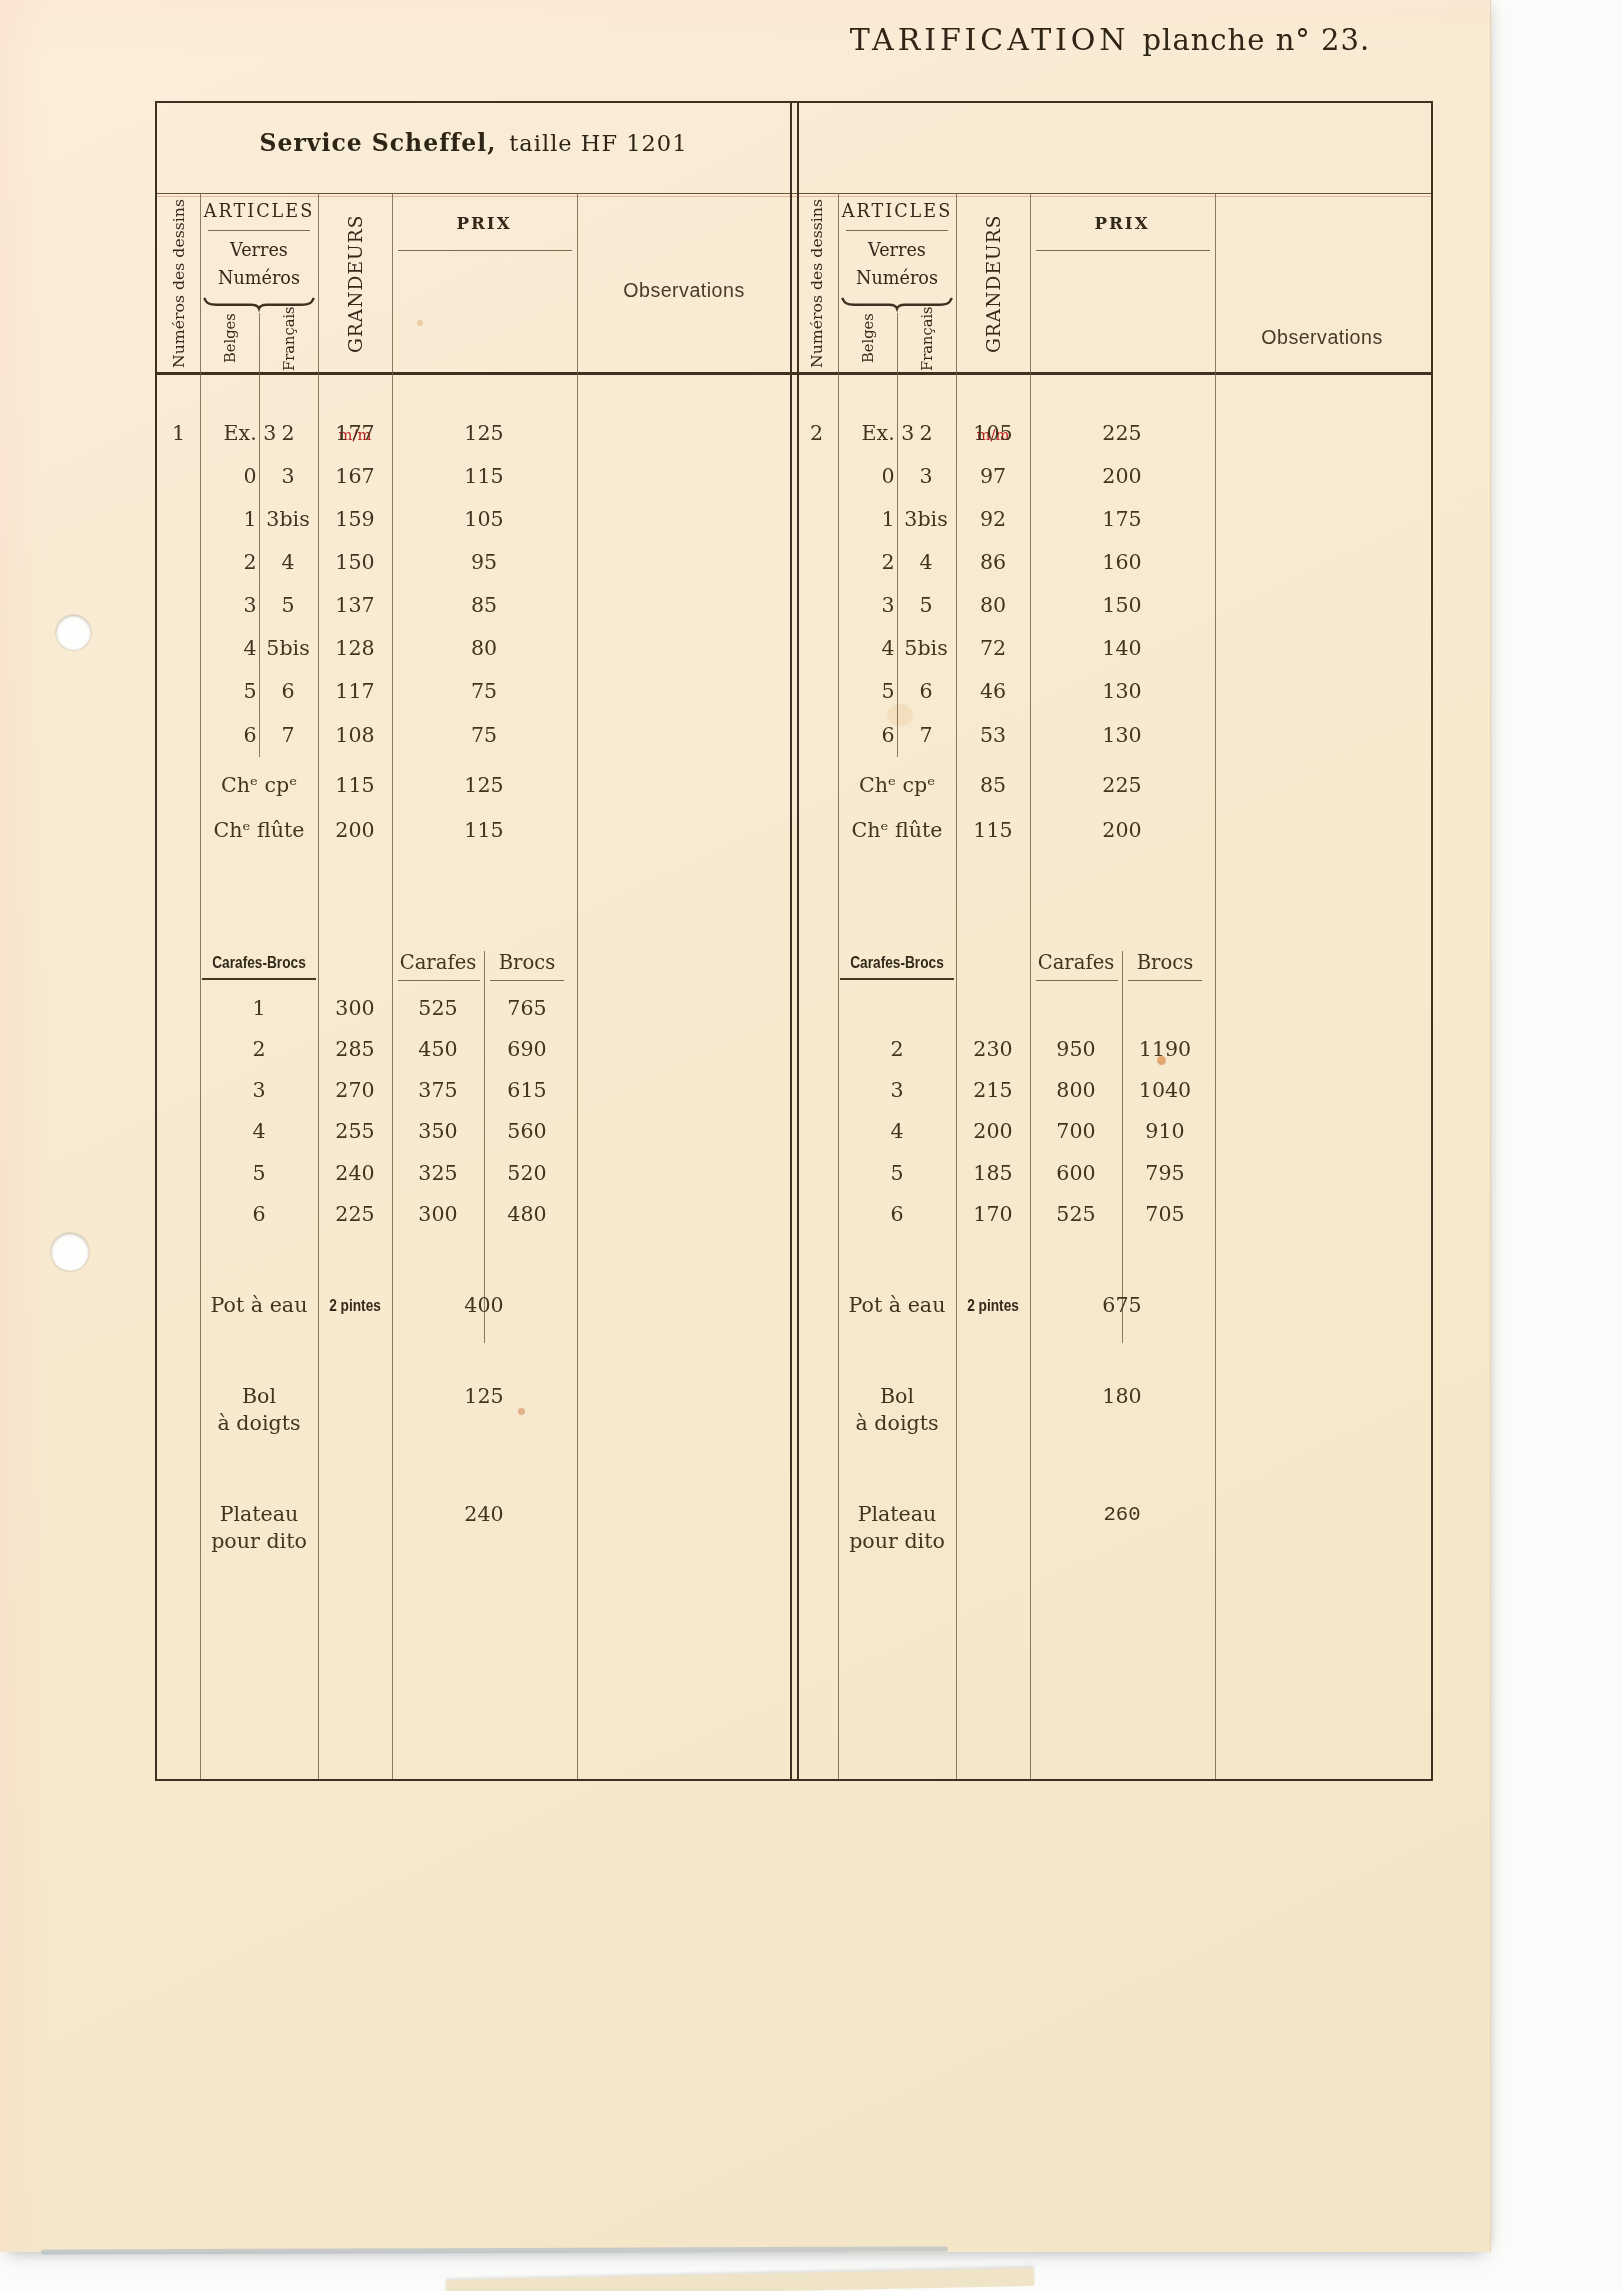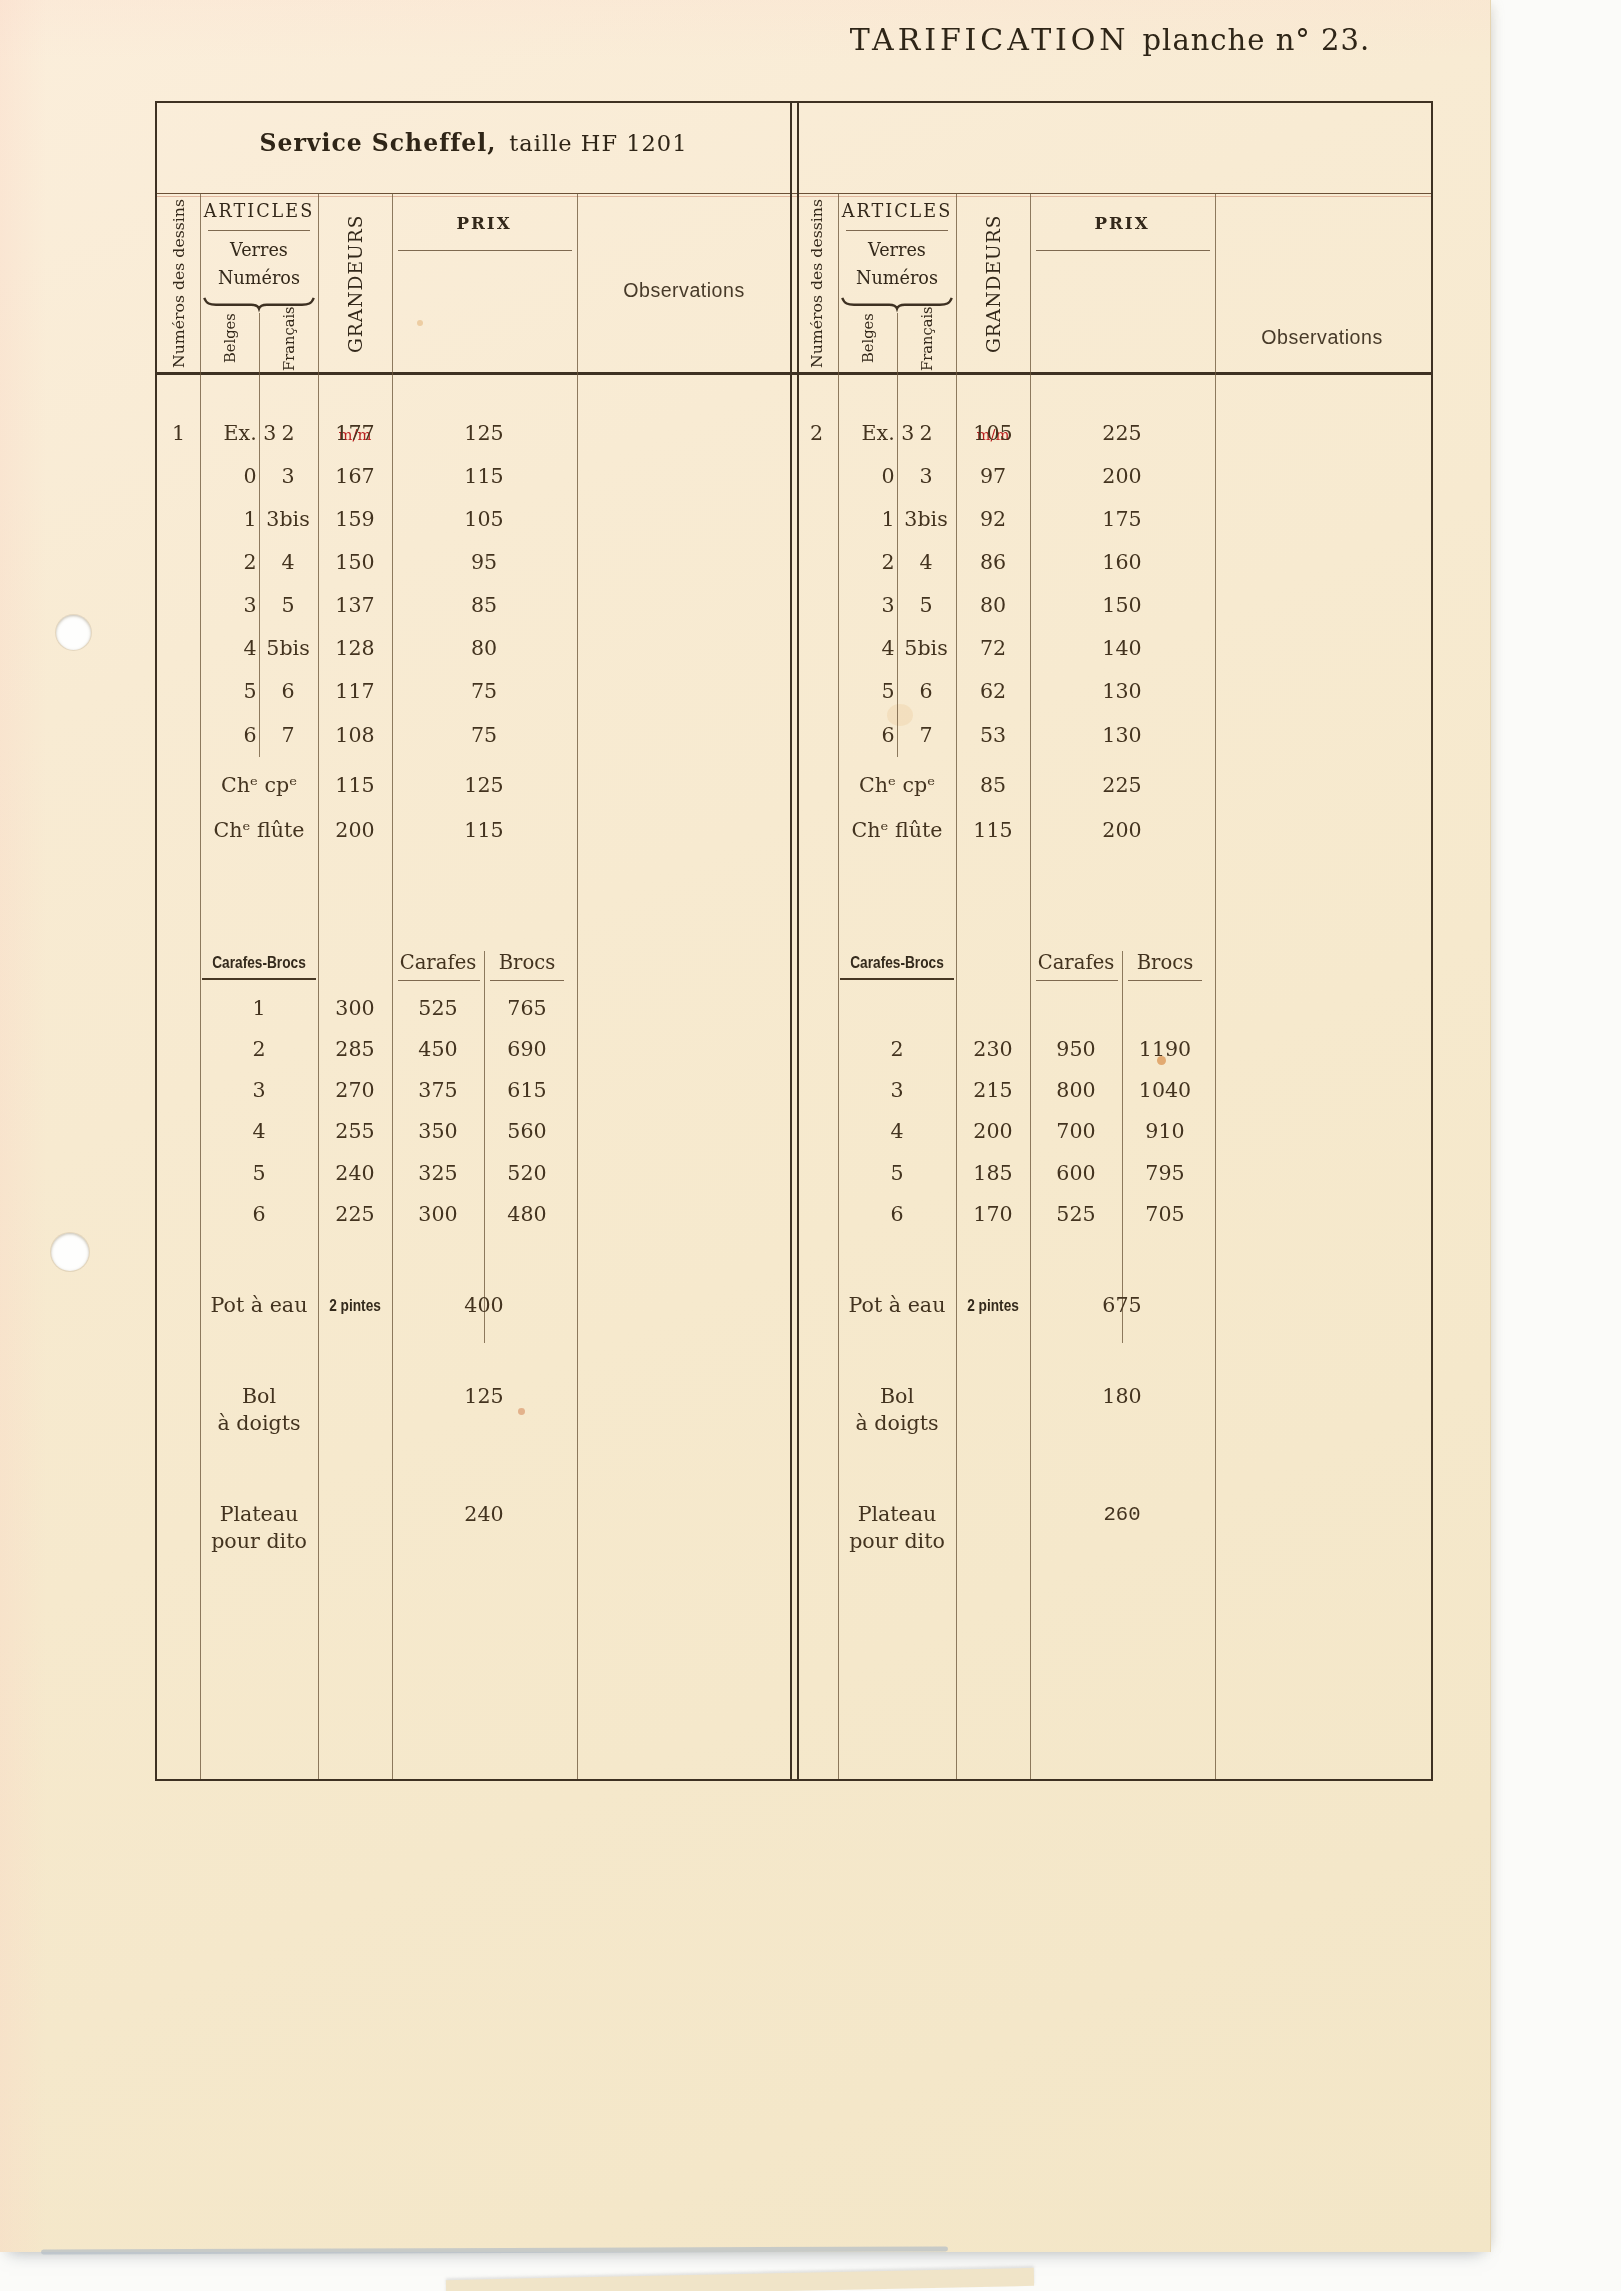--- a/index.html
+++ b/index.html
@@ -319,21 +319,21 @@
       </div>
       <div class="row" style="top:530px;">
         <span class="c cb">4</span>
         <span class="c cf">5bis</span>
         <span class="c cg">72</span>
         <span class="c cp">140</span>
       </div>
       <div class="row" style="top:573px;">
         <span class="c cb">5</span>
         <span class="c cf">6</span>
-        <span class="c cg">62</span>
+        <span class="c cg">46</span>
         <span class="c cp">130</span>
       </div>
       <div class="row" style="top:617px;">
         <span class="c cb">6</span>
         <span class="c cf">7</span>
         <span class="c cg">53</span>
         <span class="c cp">130</span>
       </div>
 
       <div class="row" style="top:667px;">

